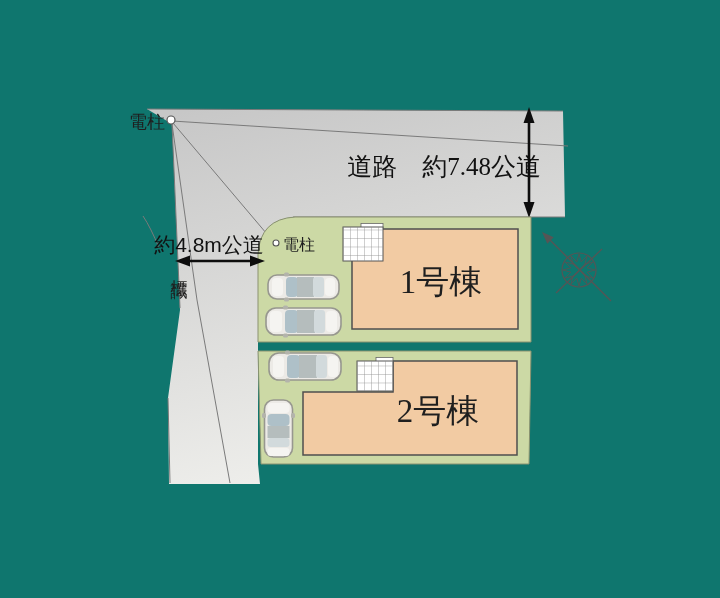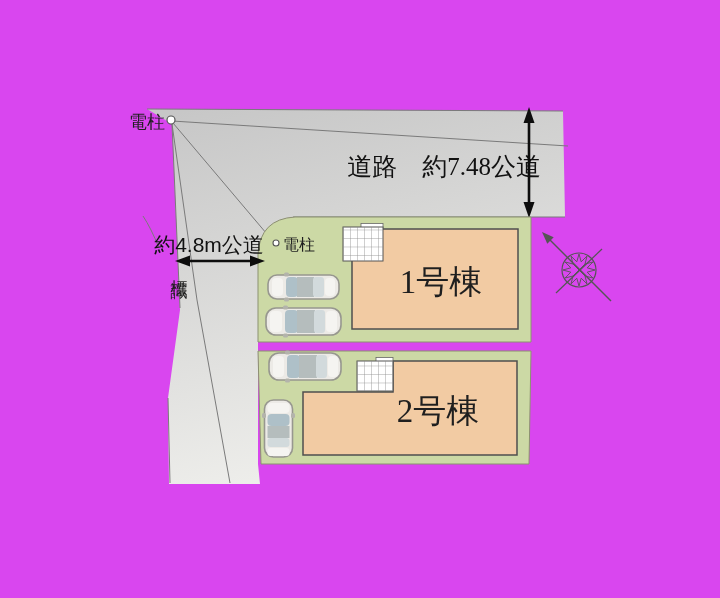--- a/index.html
+++ b/index.html
@@ -1,16 +1,16 @@
 <!DOCTYPE html>
 <html><head>
 <meta charset="utf-8">
 <style>
   html,body{margin:0;padding:0;background:#ffffff;}
-  .stage{position:relative;width:720px;height:598px;background:#d946ef;overflow:hidden;}
+  .stage{position:relative;width:720px;height:598px;background:#0f766e;overflow:hidden;}
   svg{display:block;}
   .t-sans{font-family:"Liberation Sans", sans-serif;}
   .t-serif{font-family:"Liberation Serif", serif;}
   .lbl{fill:#1f1f1f;}
   .dim{fill:#111111;}
   .thin{stroke:#7a7a7a;stroke-width:1;fill:none;}
   .outline{stroke:#4f4f4f;stroke-width:1.5;}
   .plotline{stroke:#8b9270;stroke-width:1;}
   .vtext{writing-mode:vertical-rl;text-orientation:upright;letter-spacing:2px;}
   .arrow{fill:#0d0d0d;}

